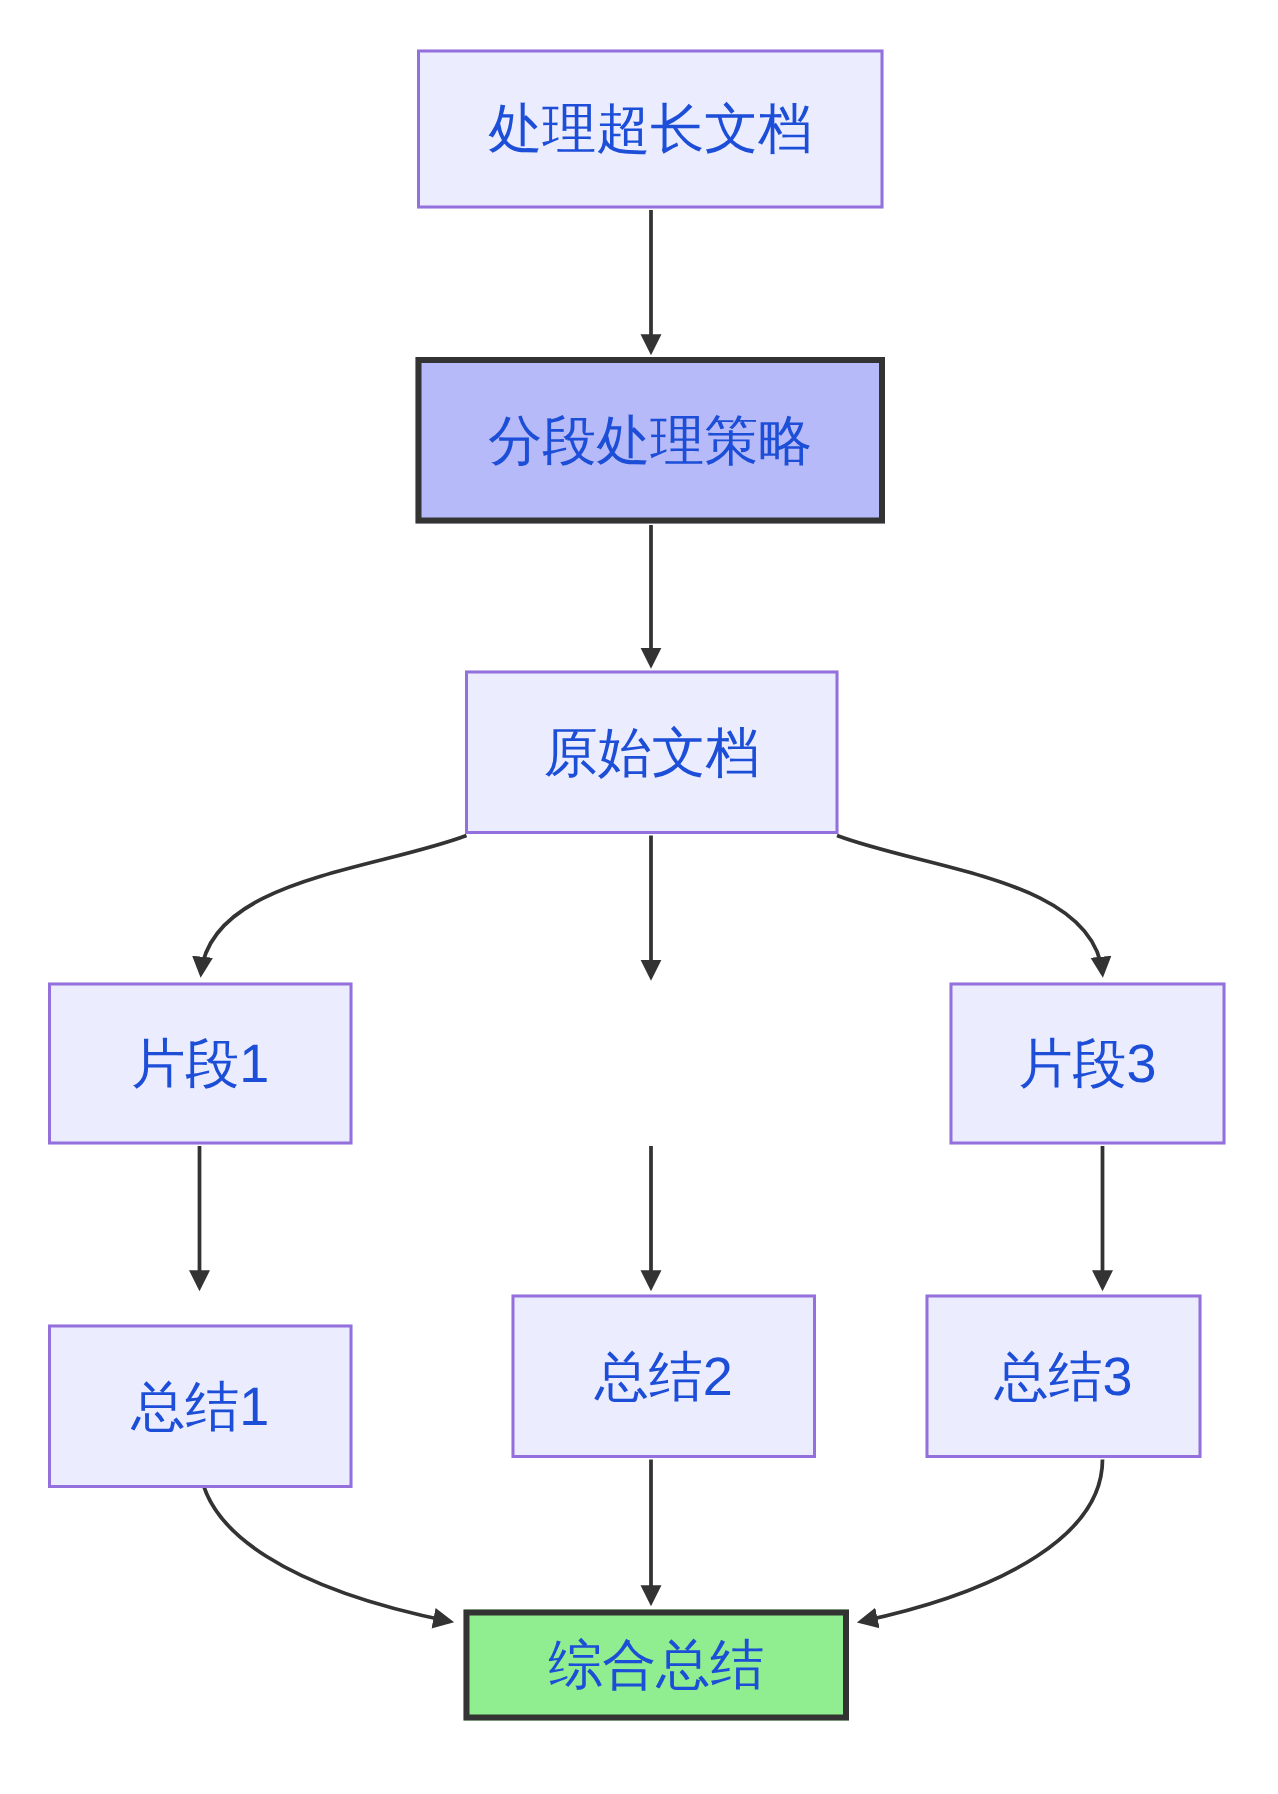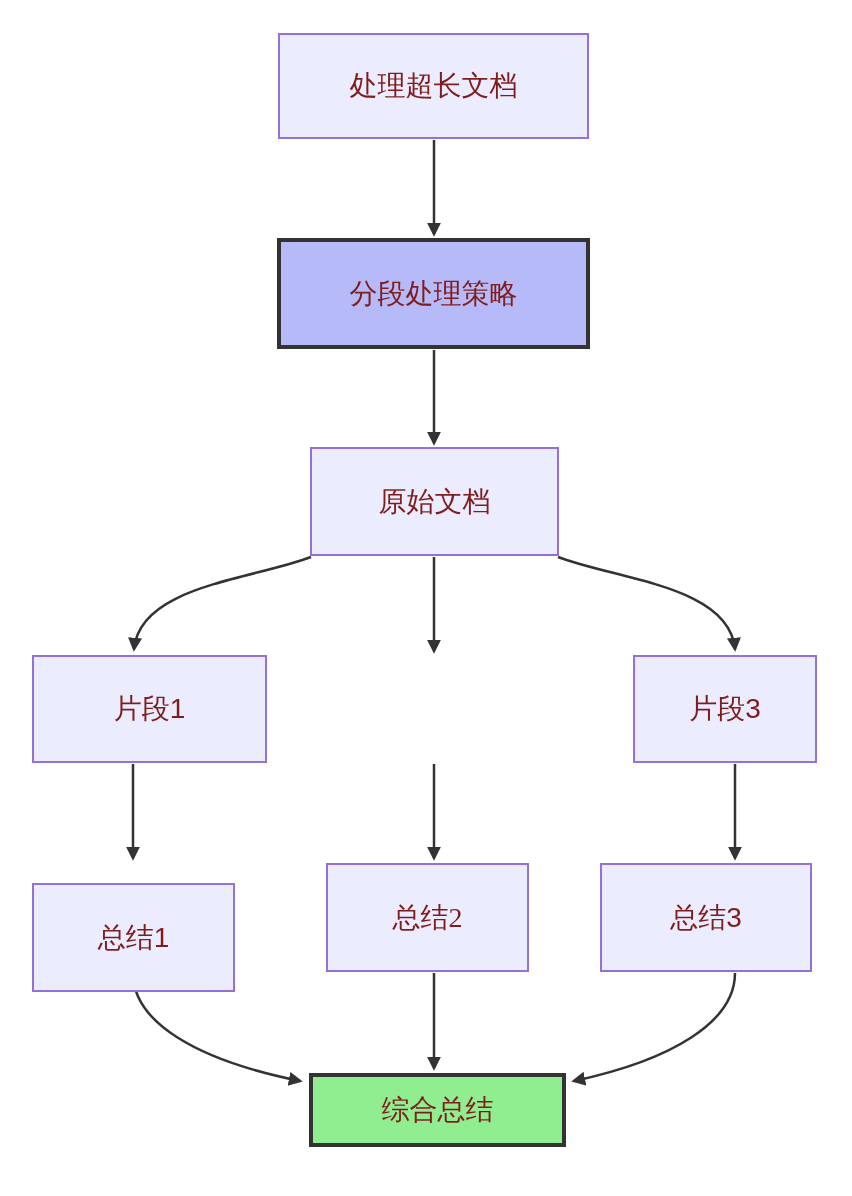--- a/index.html
+++ b/index.html
@@ -28,22 +28,22 @@
     stroke: #333333;
     stroke-width: 2.5px;
   }
   .node {
     position: absolute;
     box-sizing: border-box;
     display: flex;
     align-items: center;
     justify-content: center;
     text-align: center;
-    color: #7f1d1d;
-    font-size: 28px;
+    color: #1d4ed8;
+    font-size: 36px;
     line-height: 1.2;
   }
   .node--default {
     background: #ECECFF;
     border: 2px solid #9370DB;
   }
   .node--strategy {
     background: #B6BAF8;
     border: 4px solid #333333;
   }
@@ -81,38 +81,38 @@
   </div>
 
   <div class="node node--default" style="left:310px; top:447px; width:249px; height:109px;">
     <span>原始文档</span>
   </div>
 
   <div class="node node--strategy" style="left:277px; top:238px; width:313px; height:111px;">
     <span>分段处理策略</span>
   </div>
 
-  <div class="node node--default" style="left:32px; top:655px; width:235px; height:108px;">
+  <div class="node node--default" style="left:32px; top:655px; width:203px; height:108px;">
     <span>片段1</span>
   </div>
 
 
   <div class="node node--default" style="left:633px; top:655px; width:184px; height:108px;">
     <span>片段3</span>
   </div>
 
   <div class="node node--default" style="left:32px; top:863px; width:203px; height:109px;margin-top:20px;">
     <span>总结1</span>
   </div>
 
-  <div class="node node--default" style="left:326px; top:863px; width:203px; height:109px;font-family:Liberation Serif, serif;">
+  <div class="node node--default" style="left:341px; top:863px; width:203px; height:109px;">
     <span>总结2</span>
   </div>
 
-  <div class="node node--default" style="left:600px; top:863px; width:212px; height:109px;">
+  <div class="node node--default" style="left:617px; top:863px; width:184px; height:109px;">
     <span>总结3</span>
   </div>
 
   <div class="node node--result" style="left:309px; top:1073px; width:257px; height:74px;">
     <span>综合总结</span>
   </div>
 
 </div>
 
 </body></html>

